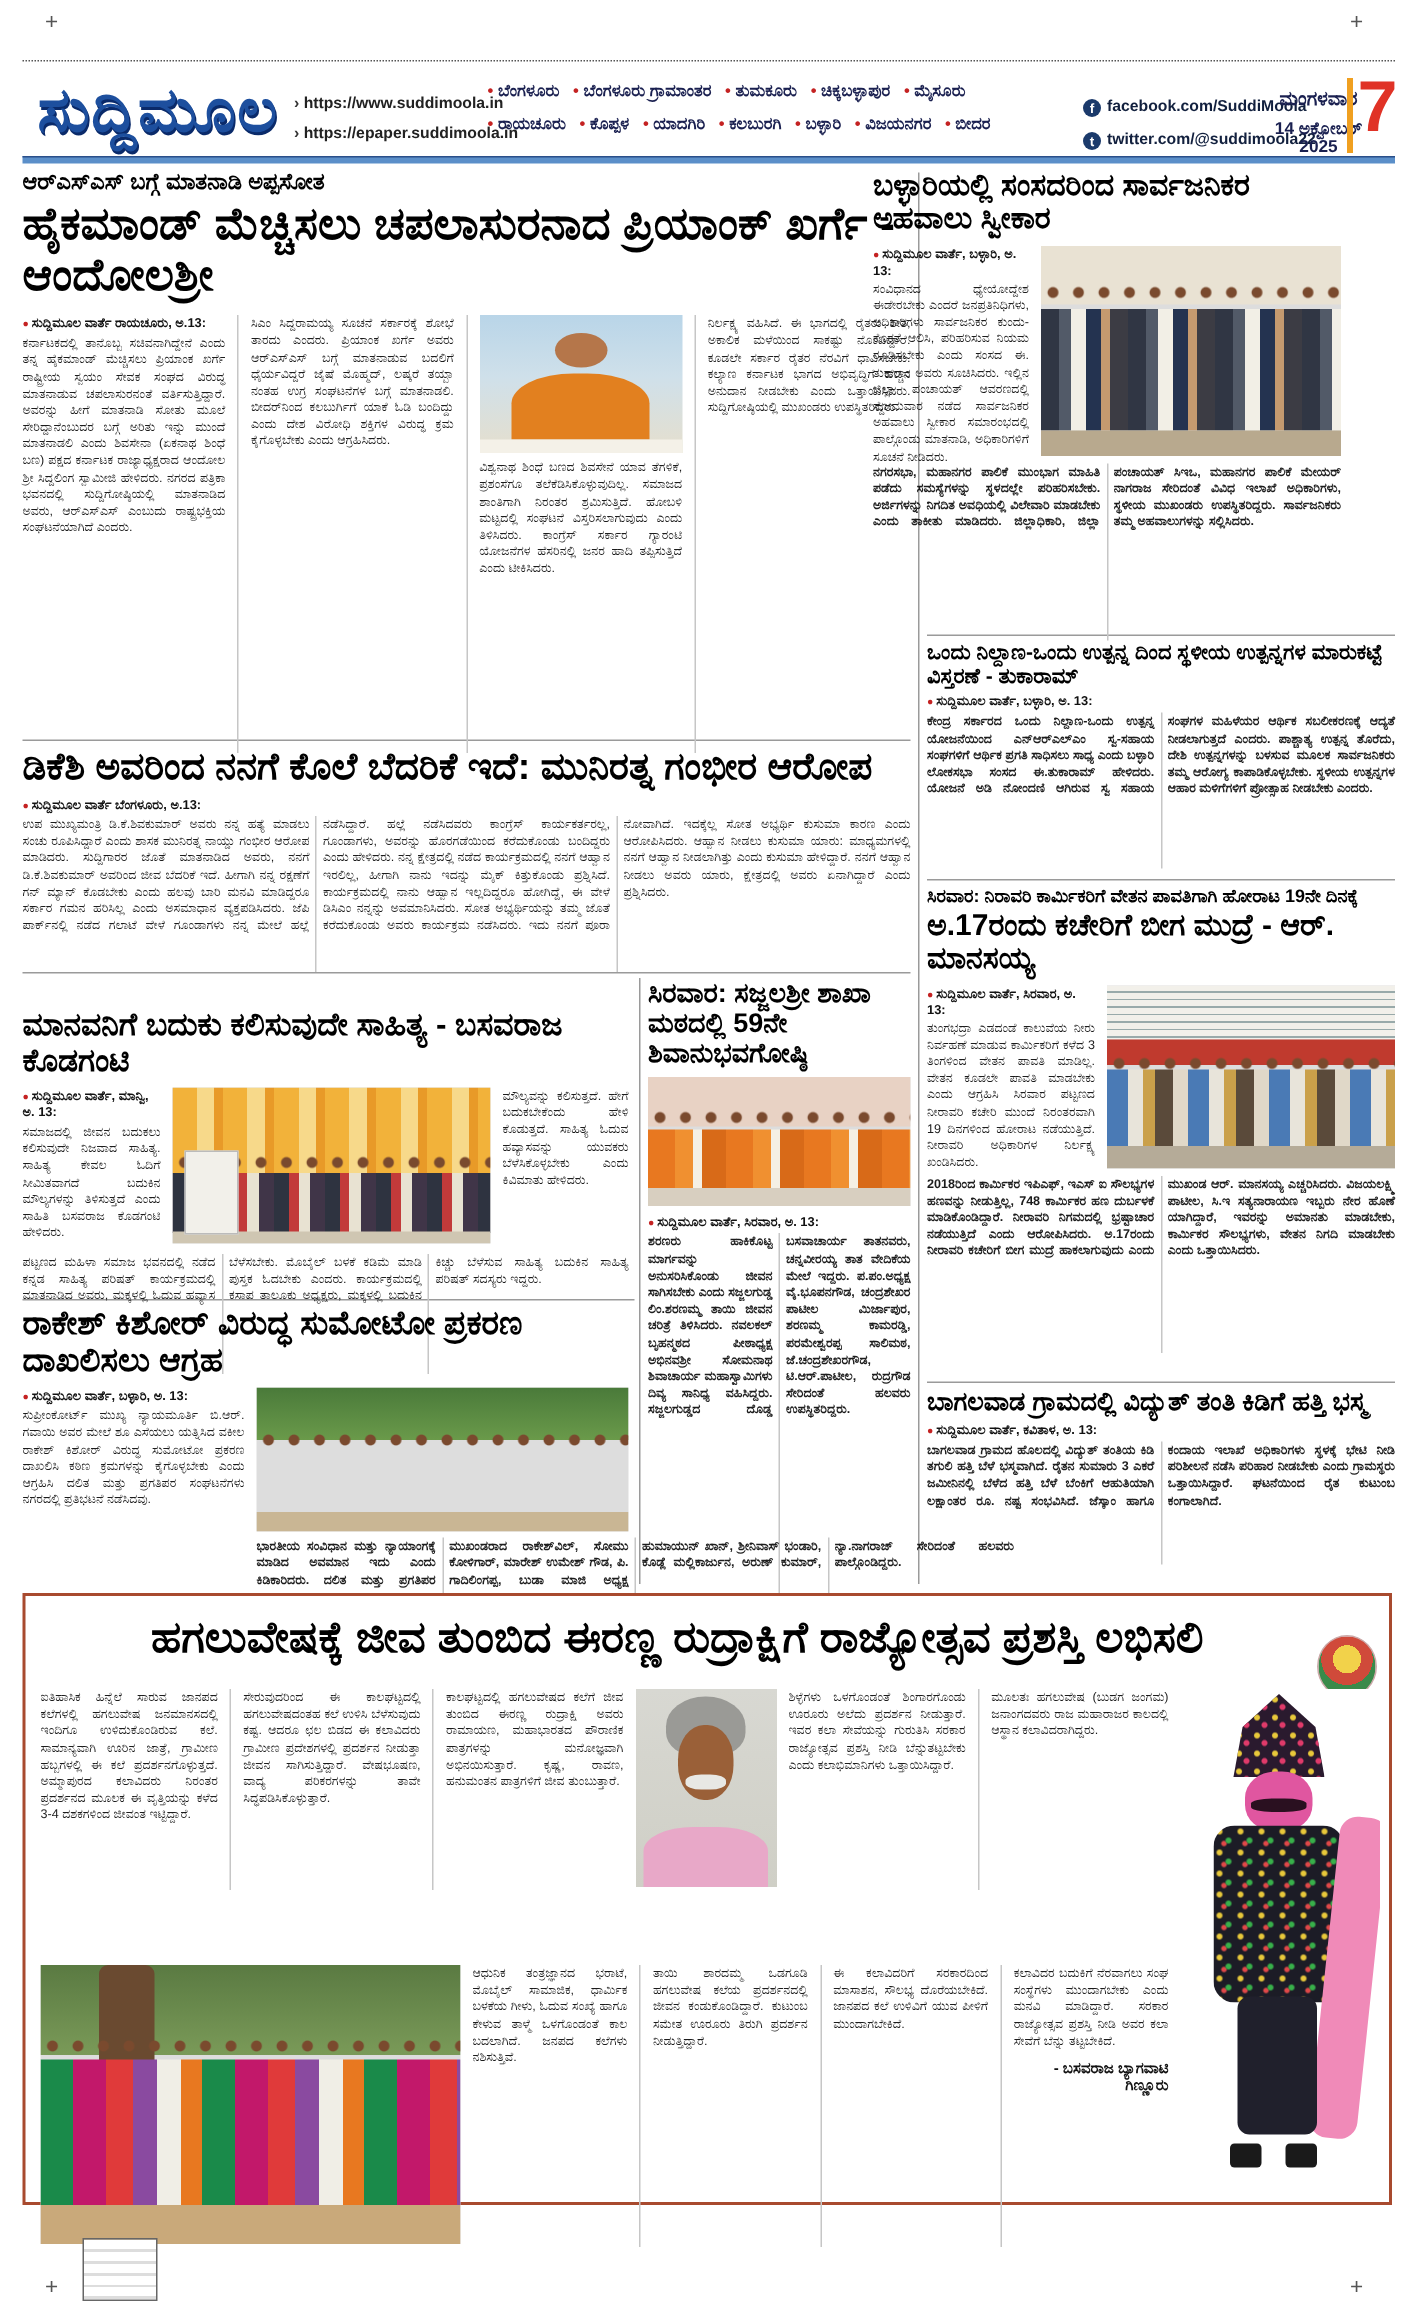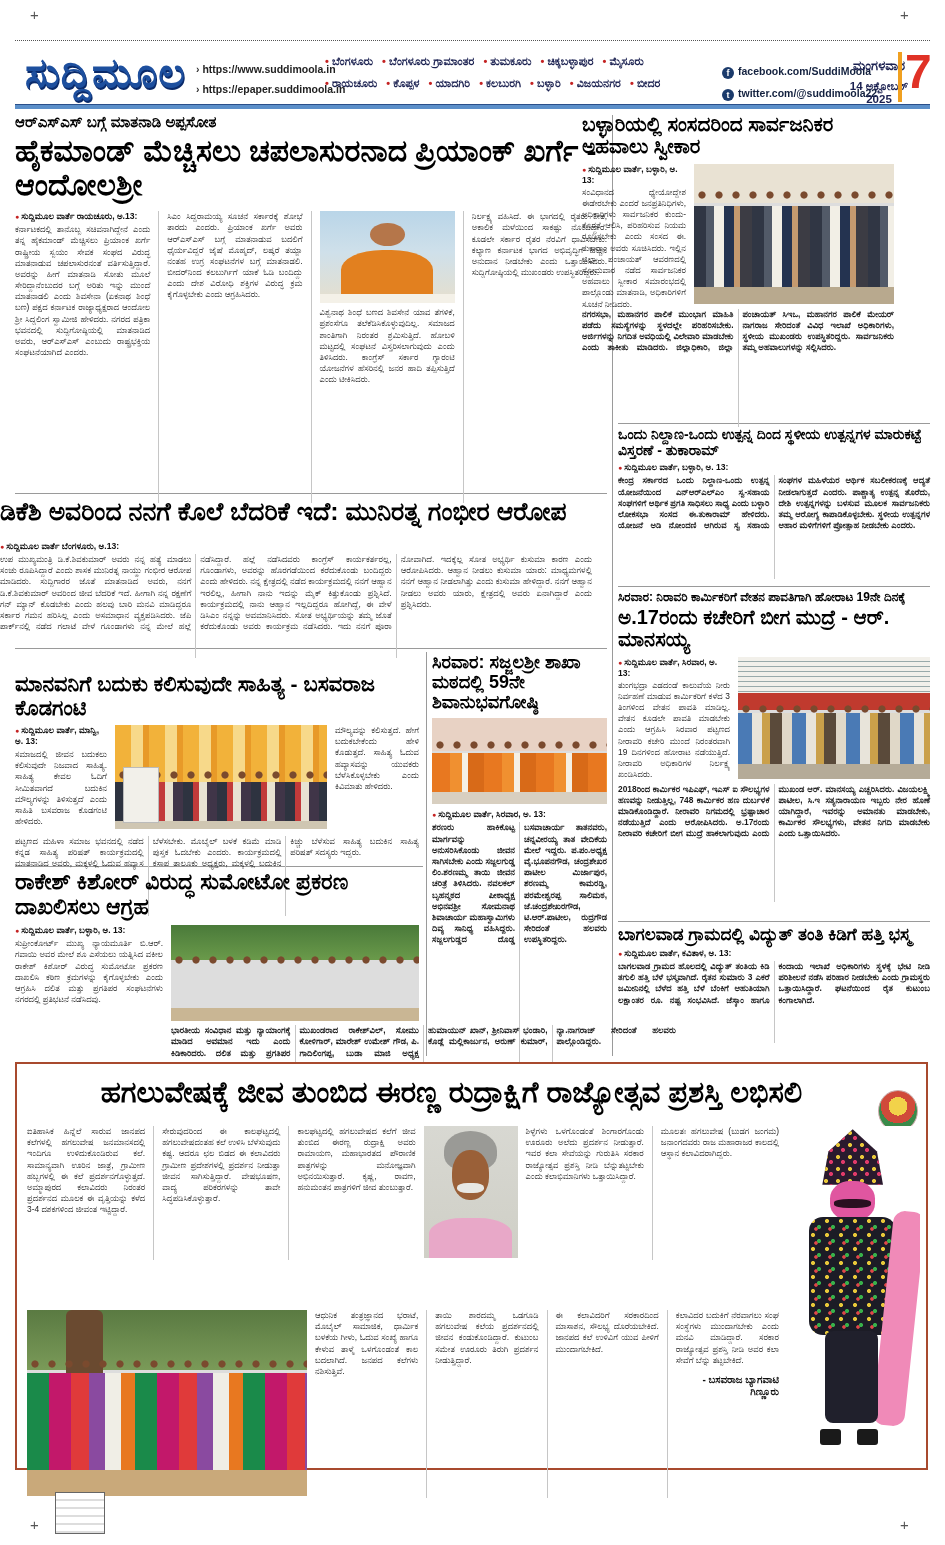--- a/index.html
+++ b/index.html
@@ -145,23 +145,23 @@
             <div class="desk"></div>
         </div>
         <div class="bt">ವಿಶ್ವನಾಥ ಶಿಂಧೆ ಬಣದ ಶಿವಸೇನೆ ಯಾವ ತೆಗಳಿಕೆ, ಪ್ರಶಂಸೆಗೂ ತಲೆಕೆಡಿಸಿಕೊಳ್ಳುವುದಿಲ್ಲ. ಸಮಾಜದ ಶಾಂತಿಗಾಗಿ ನಿರಂತರ ಶ್ರಮಿಸುತ್ತಿದೆ. ಹೋಬಳಿ ಮಟ್ಟದಲ್ಲಿ ಸಂಘಟನೆ ವಿಸ್ತರಿಸಲಾಗುವುದು ಎಂದು ತಿಳಿಸಿದರು. ಕಾಂಗ್ರೆಸ್ ಸರ್ಕಾರ ಗ್ಯಾರಂಟಿ ಯೋಜನೆಗಳ ಹೆಸರಿನಲ್ಲಿ ಜನರ ಹಾದಿ ತಪ್ಪಿಸುತ್ತಿದೆ ಎಂದು ಟೀಕಿಸಿದರು.</div>
       </div>
       <div class="fcol">
           <div class="bt">ನಿರ್ಲಕ್ಷ್ಯ ವಹಿಸಿದೆ. ಈ ಭಾಗದಲ್ಲಿ ರೈತರು ಶೀತ, ಅಕಾಲಿಕ ಮಳೆಯಿಂದ ಸಾಕಷ್ಟು ನೊಂದಿದ್ದಾರೆ. ಕೂಡಲೇ ಸರ್ಕಾರ ರೈತರ ನೆರವಿಗೆ ಧಾವಿಸಬೇಕು. ಕಲ್ಯಾಣ ಕರ್ನಾಟಕ ಭಾಗದ ಅಭಿವೃದ್ಧಿಗೆ ಹೆಚ್ಚಿನ ಅನುದಾನ ನೀಡಬೇಕು ಎಂದು ಒತ್ತಾಯಿಸಿದರು. ಸುದ್ದಿಗೋಷ್ಠಿಯಲ್ಲಿ ಮುಖಂಡರು ಉಪಸ್ಥಿತರಿದ್ದರು.</div>
         </div>
     </div>
   </div>
 
-  <div class="abs" style="left:0;top:497px;width:592px;height:148px;">
+  <div class="abs" style="left:15px;top:497px;width:592px;height:148px;">
     <div class="headline" style="font-size:25px;">ಡಿಕೆಶಿ ಅವರಿಂದ ನನಗೆ ಕೊಲೆ ಬೆದರಿಕೆ ಇದೆ: ಮುನಿರತ್ನ ಗಂಭೀರ ಆರೋಪ</div>
-    <div class="byline" style="margin-top:16px;">ಸುದ್ದಿಮೂಲ ವಾರ್ತೆ ಬೆಂಗಳೂರು, ಅ.13:</div>
+    <div class="byline" style="margin-top:6px;">ಸುದ್ದಿಮೂಲ ವಾರ್ತೆ ಬೆಂಗಳೂರು, ಅ.13:</div>
     <div class="bt cols3" style="height:104px;">ಉಪ ಮುಖ್ಯಮಂತ್ರಿ ಡಿ.ಕೆ.ಶಿವಕುಮಾರ್ ಅವರು ನನ್ನ ಹತ್ಯೆ ಮಾಡಲು ಸಂಚು ರೂಪಿಸಿದ್ದಾರೆ ಎಂದು ಶಾಸಕ ಮುನಿರತ್ನ ನಾಯ್ಡು ಗಂಭೀರ ಆರೋಪ ಮಾಡಿದರು. ಸುದ್ದಿಗಾರರ ಜೊತೆ ಮಾತನಾಡಿದ ಅವರು, ನನಗೆ ಡಿ.ಕೆ.ಶಿವಕುಮಾರ್ ಅವರಿಂದ ಜೀವ ಬೆದರಿಕೆ ಇದೆ. ಹೀಗಾಗಿ ನನ್ನ ರಕ್ಷಣೆಗೆ ಗನ್ ಮ್ಯಾನ್ ಕೊಡಬೇಕು ಎಂದು ಹಲವು ಬಾರಿ ಮನವಿ ಮಾಡಿದ್ದರೂ ಸರ್ಕಾರ ಗಮನ ಹರಿಸಿಲ್ಲ ಎಂದು ಅಸಮಾಧಾನ ವ್ಯಕ್ತಪಡಿಸಿದರು. ಜೆಪಿ ಪಾರ್ಕ್‌ನಲ್ಲಿ ನಡೆದ ಗಲಾಟೆ ವೇಳೆ ಗೂಂಡಾಗಳು ನನ್ನ ಮೇಲೆ ಹಲ್ಲೆ ನಡೆಸಿದ್ದಾರೆ. ಹಲ್ಲೆ ನಡೆಸಿದವರು ಕಾಂಗ್ರೆಸ್ ಕಾರ್ಯಕರ್ತರಲ್ಲ, ಗೂಂಡಾಗಳು, ಅವರನ್ನು ಹೊರಗಡೆಯಿಂದ ಕರೆದುಕೊಂಡು ಬಂದಿದ್ದರು ಎಂದು ಹೇಳಿದರು. ನನ್ನ ಕ್ಷೇತ್ರದಲ್ಲಿ ನಡೆದ ಕಾರ್ಯಕ್ರಮದಲ್ಲಿ ನನಗೆ ಆಹ್ವಾನ ಇರಲಿಲ್ಲ, ಹೀಗಾಗಿ ನಾನು ಇದನ್ನು ಮೈಕ್ ಕಿತ್ತುಕೊಂಡು ಪ್ರಶ್ನಿಸಿದೆ. ಕಾರ್ಯಕ್ರಮದಲ್ಲಿ ನಾನು ಆಹ್ವಾನ ಇಲ್ಲದಿದ್ದರೂ ಹೋಗಿದ್ದೆ, ಈ ವೇಳೆ ಡಿಸಿಎಂ ನನ್ನನ್ನು ಅವಮಾನಿಸಿದರು. ಸೋತ ಅಭ್ಯರ್ಥಿಯನ್ನು ತಮ್ಮ ಜೊತೆ ಕರೆದುಕೊಂಡು ಅವರು ಕಾರ್ಯಕ್ರಮ ನಡೆಸಿದರು. ಇದು ನನಗೆ ಪೂರಾ ನೋವಾಗಿದೆ. ಇದಕ್ಕೆಲ್ಲ ಸೋತ ಅಭ್ಯರ್ಥಿ ಕುಸುಮಾ ಕಾರಣ ಎಂದು ಆರೋಪಿಸಿದರು. ಆಹ್ವಾನ ನೀಡಲು ಕುಸುಮಾ ಯಾರು: ಮಾಧ್ಯಮಗಳಲ್ಲಿ ನನಗೆ ಆಹ್ವಾನ ನೀಡಲಾಗಿತ್ತು ಎಂದು ಕುಸುಮಾ ಹೇಳಿದ್ದಾರೆ. ನನಗೆ ಆಹ್ವಾನ ನೀಡಲು ಅವರು ಯಾರು, ಕ್ಷೇತ್ರದಲ್ಲಿ ಅವರು ಏನಾಗಿದ್ದಾರೆ ಎಂದು ಪ್ರಶ್ನಿಸಿದರು.</div>
   </div>
 
   <div class="abs" style="left:15px;top:672px;width:404px;height:210px;">
     <div class="headline" style="font-size:21px;">ಮಾನವನಿಗೆ ಬದುಕು ಕಲಿಸುವುದೇ ಸಾಹಿತ್ಯ - ಬಸವರಾಜ ಕೊಡಗಂಟಿ</div>
     <div class="flexrow" style="margin-top:6px;height:106px;">
       <div style="width:92px;flex:none;">
         <div class="byline">ಸುದ್ದಿಮೂಲ ವಾರ್ತೆ, ಮಾನ್ವಿ, ಅ. 13:</div>
         <div class="bt">ಸಮಾಜದಲ್ಲಿ ಜೀವನ ಬದುಕಲು ಕಲಿಸುವುದೇ ನಿಜವಾದ ಸಾಹಿತ್ಯ. ಸಾಹಿತ್ಯ ಕೇವಲ ಓದಿಗೆ ಸೀಮಿತವಾಗದೆ ಬದುಕಿನ ಮೌಲ್ಯಗಳನ್ನು ತಿಳಿಸುತ್ತದೆ ಎಂದು ಸಾಹಿತಿ ಬಸವರಾಜ ಕೊಡಗಂಟಿ ಹೇಳಿದರು.</div>
       </div>

